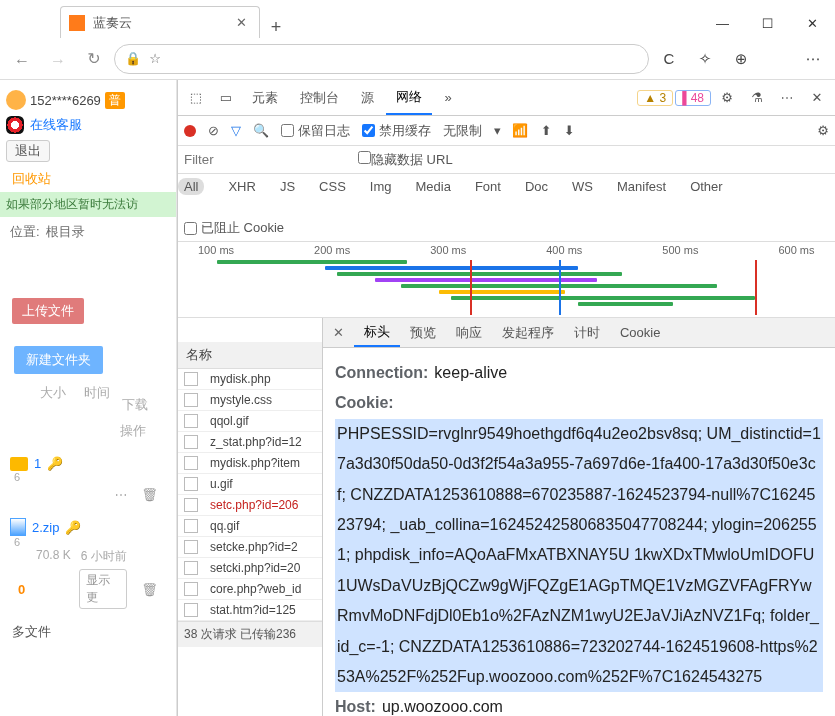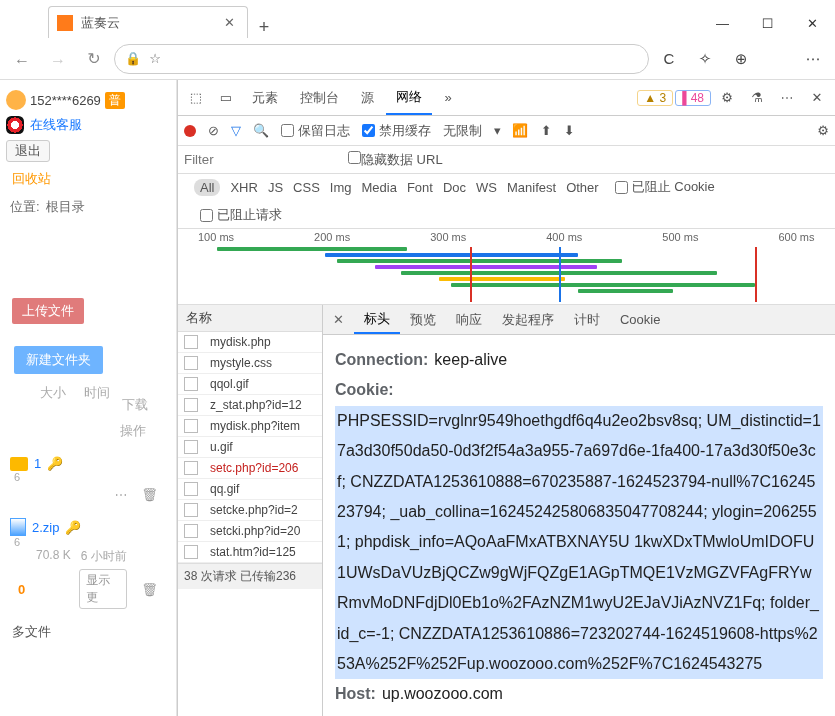--- a/index.html
+++ b/index.html
@@ -1,19 +1,19 @@
 <!DOCTYPE html>
 <html><head>
 <meta charset="utf-8">
 <style>
 * { box-sizing: border-box; margin: 0; padding: 0; font-family: "Segoe UI", "Microsoft YaHei", sans-serif; }
 body { width: 835px; height: 716px; overflow: hidden; background: #fff; font-size: 13px; color: #333; }
 
 .titlebar { height: 38px; background: #fff; display: flex; align-items: flex-end; }
-.tab { display: flex; align-items: center; height: 32px; padding: 0 8px; margin-left: 48px; border: 1px solid #ccc; border-bottom: none; border-radius: 4px 4px 0 0; background: #fff; min-width: 200px; position: relative; }
+.tab { display: flex; align-items: center; height: 32px; padding: 0 8px; margin-left: 60px; border: 1px solid #ccc; border-bottom: none; border-radius: 4px 4px 0 0; background: #fff; min-width: 200px; position: relative; }
 .tab-icon { width: 16px; height: 16px; background: #ff7b1a; margin-right: 8px; }
 .tab-title { flex: 1; color: #555; }
 .tab-close { color: #666; padding: 0 4px; }
 .tab-add { width: 32px; text-align: center; color: #555; font-size: 18px; }
 .winctl { margin-left: auto; display: flex; }
 .winctl span { width: 45px; height: 30px; display: flex; align-items: center; justify-content: center; color: #333; font-size: 13px; }
 
 .addrbar { height: 42px; display: flex; align-items: center; padding: 0 6px; gap: 4px; border-bottom: 1px solid #ddd; }
 .addrbar .nav { width: 32px; text-align: center; color: #888; font-size: 16px; }
 .urlbox { flex: 1; display: flex; align-items: center; border: 1px solid #ccc; border-radius: 16px; padding: 2px 10px; height: 30px; background: #fff; }
@@ -60,37 +60,37 @@
 .dt-tabs .t.active { border-bottom: 2px solid #1677ff; color: #000; }
 .dt-tabs .spacer { flex: 1; }
 .dt-tabs .warn { border: 1px solid #f5d48a; color: #b58100; padding: 0 6px; border-radius: 3px; font-size: 12px; }
 .dt-tabs .info { border: 1px solid #8ab4f5; color: #ec4899; padding: 0 6px; border-radius: 3px; font-size: 12px; }
 
 .dt-toolbar { display: flex; align-items: center; height: 30px; border-bottom: 1px solid #ddd; padding: 0 6px; gap: 12px; color: #555; }
 .rec { width: 12px; height: 12px; background: #d93025; border-radius: 50%; }
 .dt-toolbar .chk { display: flex; align-items: center; gap: 4px; font-size: 13px; }
 .dt-toolbar .chk input { accent-color: #1677ff; }
 
-.filterbar { display: flex; align-items: center; height: 28px; border-bottom: 1px solid #ddd; padding: 0 6px; gap: 4px; color: #555; }
+.filterbar { display: flex; align-items: center; height: 28px; border-bottom: 1px solid #ddd; padding: 0 6px; gap: 14px; color: #555; }
 .filterbar input.filter { border: none; outline: none; width: 160px; color: #888; }
 
-.typebar { display: flex; align-items: center; flex-wrap: wrap; gap: 10px; padding: 4px 16px; border-bottom: 1px solid #ddd; color: #555; }
+.typebar { display: flex; align-items: center; flex-wrap: wrap; gap: 24px; padding: 4px 0; border-bottom: 1px solid #ddd; color: #555; }
 .typebar .pill { padding: 1px 6px; border-radius: 8px; }
 .typebar .pill.active { background: #ddd; }
 .typebar .chk { display: flex; align-items: center; gap: 4px; margin-left: 6px; }
 
 .waterfall { height: 76px; border-bottom: 1px solid #ddd; position: relative; background: #fff; text-align: center; }
 .wf-ticks { display: flex; padding: 2px 0 0 20px; gap: 80px; font-size: 11px; color: #666; }
 .wf-bars { position: absolute; left: 20px; right: 4px; top: 18px; bottom: 2px; }
 .wf-bar { position: absolute; height: 4px; border-radius: 1px; }
 
 .dt-body { flex: 1; display: flex; overflow: hidden; }
 
 .reqlist { width: 145px; border-right: 1px solid #ccc; display: flex; flex-direction: column; }
-.reqlist .hdr { background: #f1f1f1; padding: 4px 8px; border-bottom: 1px solid #ddd; color: #444; }
+.reqlist .hdr { background: #f1f1f1; padding: 4px 8px; border-bottom: 1px solid #ddd; color: #444; margin-top: 24px; }
 .reqlist .item { display: flex; align-items: center; gap: 12px; padding: 3px 6px; border-bottom: 1px solid #eee; color: #444; font-size: 12px; white-space: nowrap; overflow: hidden; }
 .reqlist .item.red { color: #c5221f; }
 .file-icon { width: 14px; height: 14px; border: 1px solid #bbb; background: #fff; flex-shrink: 0; }
 .reqlist .status { padding: 4px 6px; color: #555; font-size: 12px; background: #f1f1f1; border-top: 1px solid #ddd; }
 
 .detail { flex: 1; display: flex; flex-direction: column; overflow: hidden; }
 .detail-tabs { display: flex; align-items: center; height: 30px; border-bottom: 1px solid #ccc; background: #f1f1f1; }
 .detail-tabs .x { padding: 0 10px; color: #666; }
 .detail-tabs .dt { padding: 0 10px; color: #555; height: 100%; display: flex; align-items: center; }
 .detail-tabs .dt.active { border-bottom: 2px solid #1677ff; color: #000; }
@@ -139,20 +139,21 @@
       <span class="head-icon"></span>
       <span class="num">152****6269</span>
       <span class="badge-pu">普</span>
     </div>
     <div class="onlinecs">
       <span class="qq-icon"></span>
       <span>在线客服</span>
     </div>
     <span class="btn-small">退出</span>
     <div class="recycle">回收站</div>
+    <div class="notice">如果部分地区暂时无法访</div>
     <div class="location">
       <span>位置:</span>
       <span>根目录</span>
     </div>
     <span class="btn-upload">上传文件</span>
     <span class="btn-newfolder">新建文件夹</span>
     <div class="cols">
       <span>大小</span>
       <span>时间</span>
     </div>
@@ -248,24 +249,20 @@
       <span>Media</span>
       <span>Font</span>
       <span>Doc</span>
       <span>WS</span>
       <span>Manifest</span>
       <span>Other</span>
       <label class="chk">
           <input type="checkbox" style="">
           <span>已阻止 Cookie</span>
         </label>
-      <label class="chk" style="width:100%">
-          <input type="checkbox" style="">
-          <span>已阻止请求</span>
-        </label>
     </div>
 
     <div class="waterfall">
       <div class="wf-ticks">
         <span>100 ms</span>
         <span>200 ms</span>
         <span>300 ms</span>
         <span>400 ms</span>
         <span>500 ms</span>
         <span>600 ms</span>
@@ -324,20 +321,24 @@
             <div class="item">
               <span class="file-icon"></span>
               <span>setcke.php?id=2</span>
             </div>
             <div class="item">
               <span class="file-icon"></span>
               <span>setcki.php?id=20</span>
             </div>
             <div class="item">
               <span class="file-icon"></span>
+              <span>core.php?web_id</span>
+            </div>
+            <div class="item">
+              <span class="file-icon"></span>
               <span>stat.htm?id=125</span>
             </div>
           </div>
         <div class="status">38 次请求  已传输236</div>
       </div>
 
       <div class="detail">
         <div class="detail-tabs">
           <span class="x">✕</span>
           <span class="dt active">标头</span>

